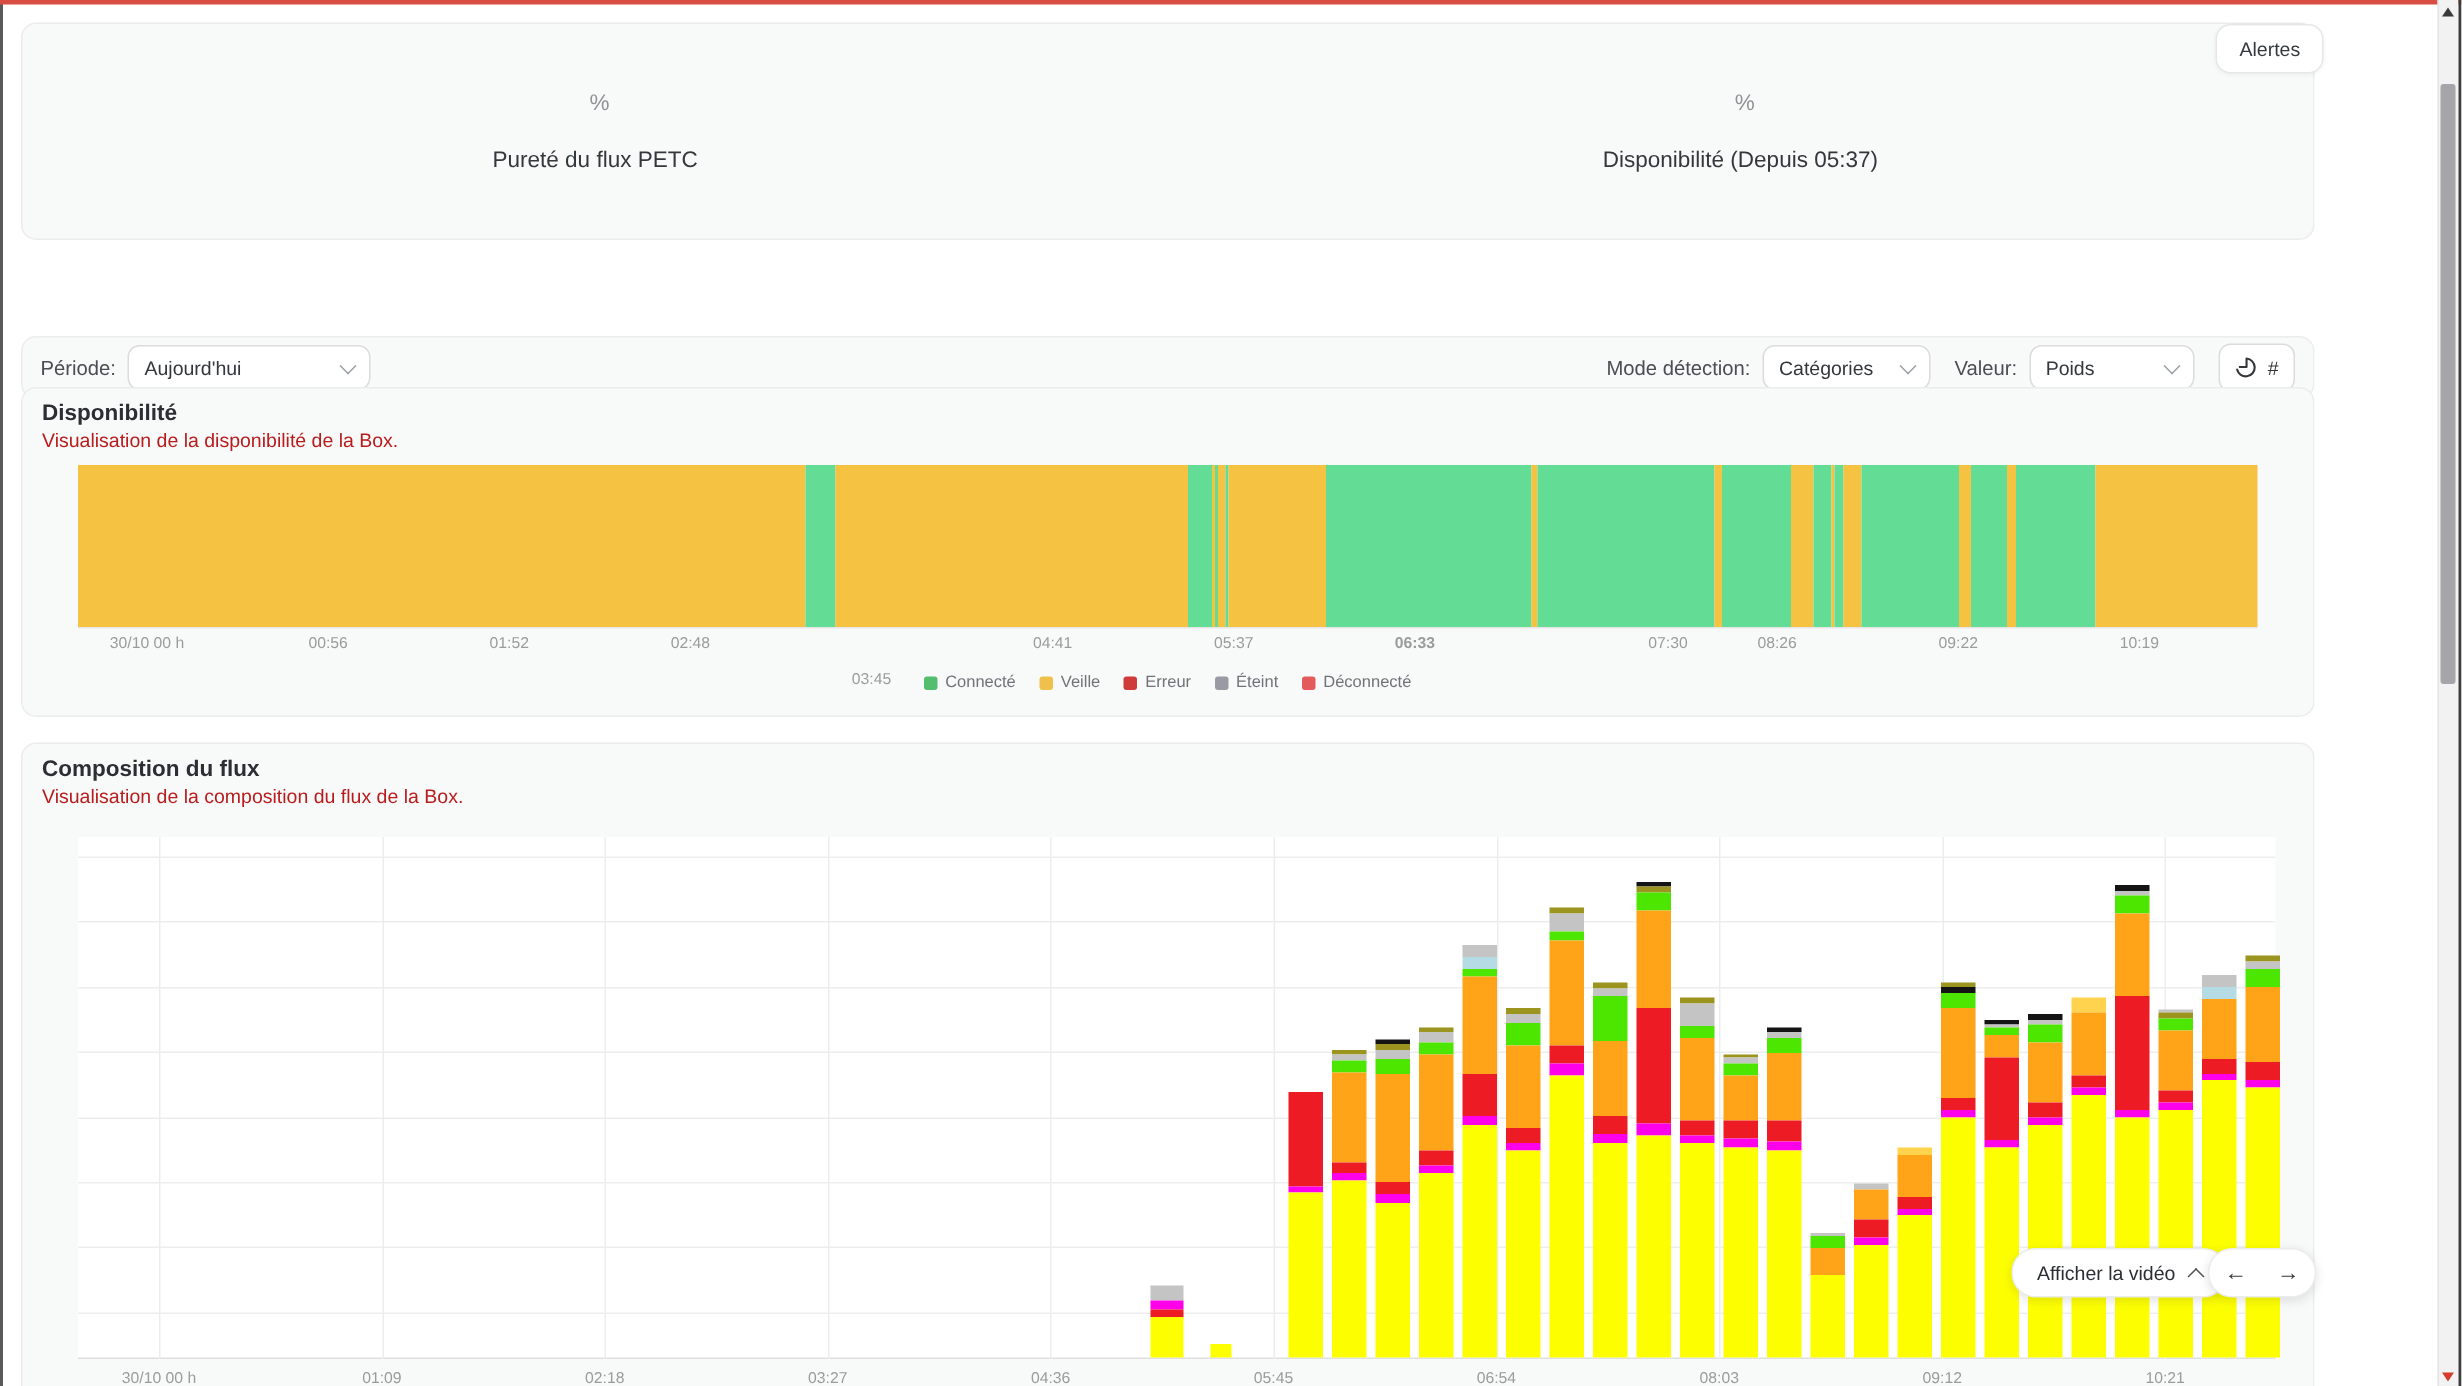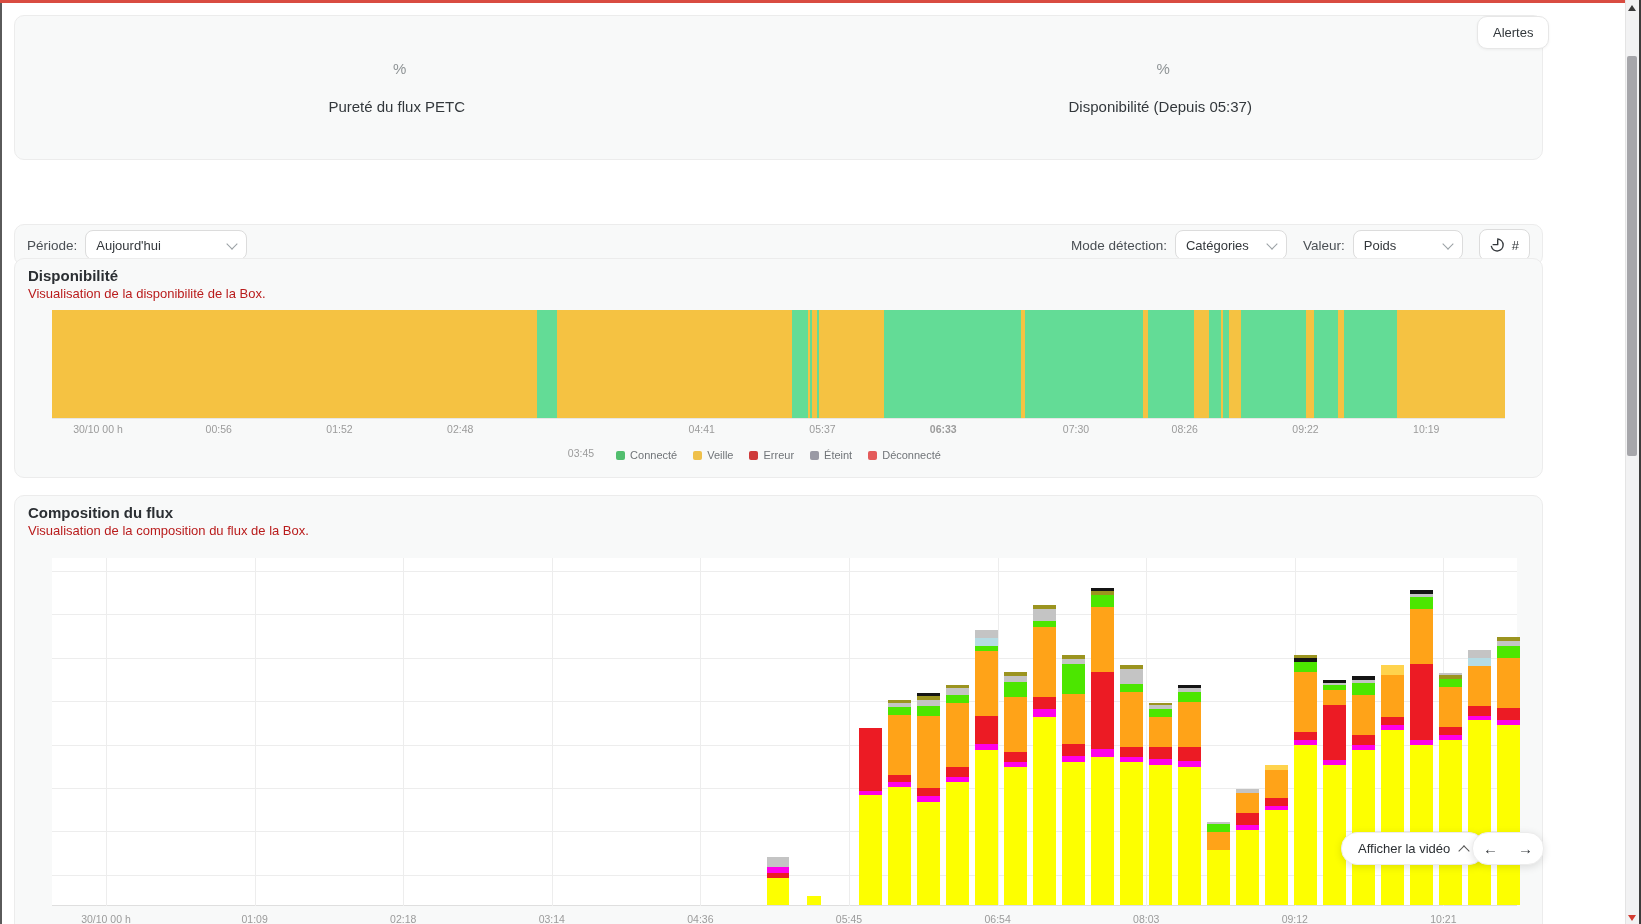--- a/index.html
+++ b/index.html
@@ -183,21 +183,21 @@
       </div>
     <div class="axis-row">
         <span class="axis-tick" style="left: 46px;">30/10 00 h</span>
         <span class="axis-tick" style="left: 166.75px;">00:56</span>
         <span class="axis-tick" style="left: 287.5px;">01:52</span>
         <span class="axis-tick" style="left: 408.25px;">02:48</span>
         <span class="axis-tick" style="left: 529px; margin-top: 24px;">03:45</span>
         <span class="axis-tick" style="left: 649.75px;">04:41</span>
         <span class="axis-tick" style="left: 770.5px;">05:37</span>
         <span class="axis-tick" style="left: 891.25px; font-weight: bold;">06:33</span>
-        <span class="axis-tick" style="left: 1024px;">07:30</span>
+        <span class="axis-tick" style="left: 1060px;">07:30</span>
         <span class="axis-tick" style="left: 1132.75px;">08:26</span>
         <span class="axis-tick" style="left: 1253.5px;">09:22</span>
         <span class="axis-tick" style="left: 1374.25px;">10:19</span>
       </div>
     <div class="legend-row">
         <span class="legend-item">
           <span class="legend-swatch" style="background: rgb(82, 190, 110);"></span>
           <span>Connecté</span>
         </span>
         <span class="legend-item">
@@ -443,21 +443,21 @@
           <div style="height: 50px; background: rgb(255, 163, 24);"></div>
           <div style="height: 12px; background: rgb(76, 230, 0);"></div>
           <div style="height: 5px; background: rgb(196, 196, 196);"></div>
           <div style="height: 4px; background: rgb(155, 148, 31);"></div>
         </div>
       </div>
     <div class="comp-axis">
         <span class="axis-tick" style="left: 54px; top: 0px;">30/10 00 h</span>
         <span class="axis-tick" style="left: 202.6px; top: 0px;">01:09</span>
         <span class="axis-tick" style="left: 351.2px; top: 0px;">02:18</span>
-        <span class="axis-tick" style="left: 499.8px; top: 0px;">03:14</span>
+        <span class="axis-tick" style="left: 499.8px; top: 0px;">03:27</span>
         <span class="axis-tick" style="left: 648.4px; top: 0px;">04:36</span>
         <span class="axis-tick" style="left: 797px; top: 0px;">05:45</span>
         <span class="axis-tick" style="left: 945.6px; top: 0px;">06:54</span>
         <span class="axis-tick" style="left: 1094.2px; top: 0px;">08:03</span>
         <span class="axis-tick" style="left: 1242.8px; top: 0px;">09:12</span>
         <span class="axis-tick" style="left: 1391.4px; top: 0px;">10:21</span>
       </div>
   </div>
 
 </div>

